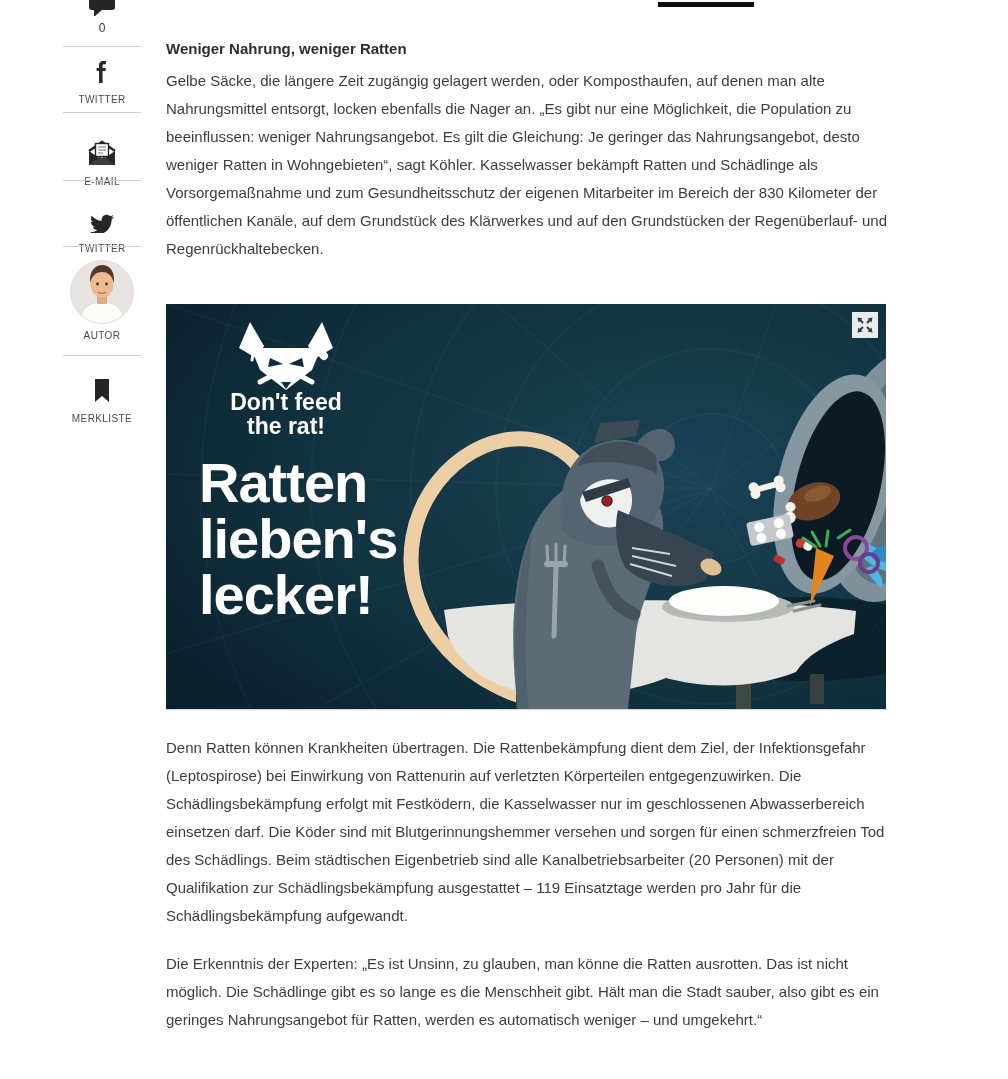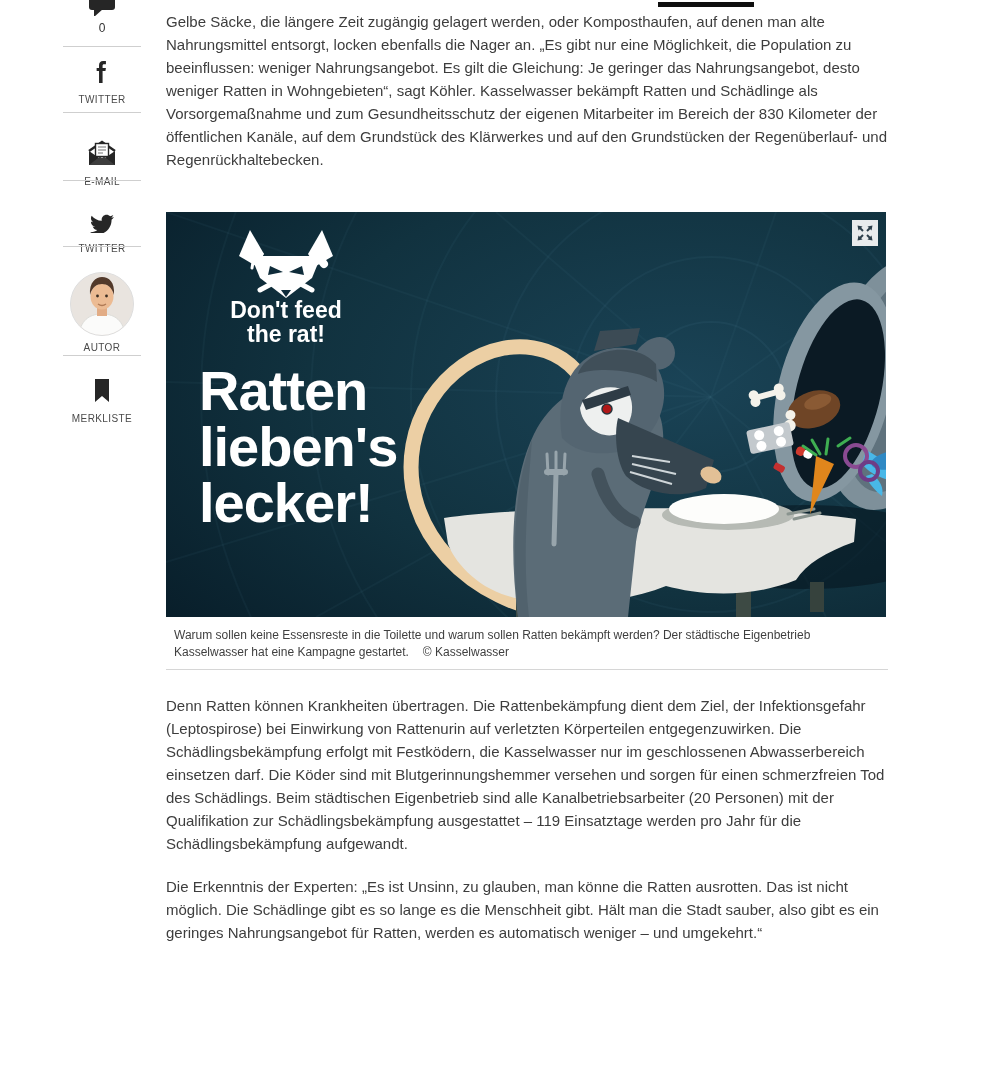--- a/index.html
+++ b/index.html
@@ -18,21 +18,21 @@
   .sb-label{font-size:10px;letter-spacing:.4px;color:#4a4a4a;margin-top:6px;white-space:nowrap;}
   .sb-count{font-size:12px;color:#333;margin-top:5px;}
   .sb-div{position:absolute;left:0;width:78px;height:1px;background:#cfcfcf;}
   .bubble-crop{width:28px;height:16px;overflow:hidden;position:relative;}
   .bubble-crop svg{position:absolute;top:-7px;left:0;}
   .avatar{width:62px;height:62px;border-radius:50%;overflow:hidden;border:1px solid #ddd;background:#e9e5e1;}
 
   
   .main{position:absolute;left:166px;top:0;width:722px;}
   .main h1{font-size:15px;font-weight:bold;color:#2e2e2e;margin:40px 0 0;}
-  .main p{font-size:15px;line-height:23px;margin:0;color:#3d3d3d;}
+  .main p{font-size:15px;line-height:28px;margin:0;color:#3d3d3d;}
   .p1{margin-top:10px !important;}
   .p2{margin-top:24px !important;}
   .p3{margin-top:20px !important;}
   .main h2{font-size:15px;font-weight:bold;color:#2e2e2e;margin:22px 0 0;}
 
   figure{margin:41px 0 0;padding:0;position:relative;border-bottom:1px solid #d6d6d6;}
   .poster-wrap{position:relative;width:720px;height:405px;background:#0f2c3a;}
   .poster-wrap svg{display:block;}
   .expand-btn{position:absolute;top:8px;right:8px;width:26px;height:26px;background:#e9ebec;
     display:flex;align-items:center;justify-content:center;cursor:pointer;}
@@ -89,21 +89,21 @@
   <div class="sb-item" style="top:212px;">
     <span>
       <svg width="24" height="21" viewBox="0 0 24 20">
         <path fill="#262626" d="M23.954,4.569c-0.885,0.389-1.83,0.654-2.825,0.775c1.014-0.611,1.794-1.574,2.163-2.723 c-0.951,0.555-2.005,0.959-3.127,1.184c-0.896-0.959-2.173-1.559-3.591-1.559c-2.717,0-4.92,2.203-4.92,4.917 c0,0.39,0.045,0.765,0.127,1.124C7.691,8.094,4.066,6.13,1.64,3.161C1.213,3.883,0.974,4.722,0.974,5.636 c0,1.71,0.87,3.213,2.188,4.096C2.355,9.706,1.596,9.484,0.934,9.116v0.061c0,2.385,1.693,4.374,3.946,4.827 c-0.413,0.111-0.849,0.171-1.296,0.171c-0.314,0-0.615-0.03-0.916-0.086c0.631,1.953,2.445,3.377,4.604,3.417 c-1.68,1.319-3.809,2.105-6.102,2.105c-0.39,0-0.779-0.023-1.17-0.067c2.189,1.394,4.768,2.209,7.557,2.209 c9.054,0,13.999-7.496,13.999-13.986c0-0.209,0-0.42-0.015-0.63C22.505,6.411,23.344,5.544,23.954,4.569z"></path>
       </svg>
     </span>
     <div class="sb-label">TWITTER</div>
   </div>
   <div class="sb-div" style="top:246px;"></div>
 
-  <div class="sb-item" style="top:272px;">
+  <div class="sb-item" style="top:260px;">
     <div class="avatar">
       <svg width="62" height="62" viewBox="0 0 62 62">
         <defs>
             <clipPath id="avclip">
               <circle cx="31" cy="31" r="31"></circle>
             </clipPath>
           </defs>
         <g clip-path="url(#avclip)">
           <rect width="62" height="62" fill="#e9e4df"></rect>
           <path d="M8,62 C10,45 21,41 31,41 C41,41 52,45 54,62 Z" fill="#fbfbfa"></path>
@@ -126,20 +126,21 @@
       <svg width="18" height="24" viewBox="0 0 18 24">
         <path d="M2,0 L16,0 L16,23 L9,17 L2,23 Z" fill="#262626"></path>
       </svg>
     </span>
     <div class="sb-label">MERKLISTE</div>
   </div>
 </div>
 
 <div class="main">
 
+  <h1>Weniger Nahrung, weniger Ratten</h1>
 
   <p class="p1">Gelbe Säcke, die längere Zeit zugängig gelagert werden, oder Komposthaufen, auf denen man alte Nahrungsmittel entsorgt, locken ebenfalls die Nager an. „Es gibt nur eine Möglichkeit, die Population zu beeinflussen: weniger Nahrungsangebot. Es gilt die Gleichung: Je geringer das Nahrungsangebot, desto weniger Ratten in Wohngebieten“, sagt Köhler. Kasselwasser bekämpft Ratten und Schädlinge als Vorsorgemaßnahme und zum Gesundheitsschutz der eigenen Mitarbeiter im Bereich der 830 Kilometer der öffentlichen Kanäle, auf dem Grundstück des Klärwerkes und auf den Grundstücken der Regenüberlauf- und Regenrückhaltebecken.</p>
 
   <figure>
     <div class="poster-wrap">
       <svg width="720" height="405" viewBox="0 0 720 405">
         <defs>
           <radialGradient id="bgGrad" cx="72%" cy="42%" r="95%">
             <stop offset="0%" stop-color="#1a4356"></stop>
             <stop offset="55%" stop-color="#11323f"></stop>
@@ -295,22 +296,19 @@
             <polygon points="16.5,1.5 11.5,2.5 15.5,6.5" stroke="none"></polygon>
             <line x1="7" y1="11" x2="3.5" y2="14.5"></line>
             <polygon points="1.5,16.5 2.5,11.5 6.5,15.5" stroke="none"></polygon>
             <line x1="11" y1="11" x2="14.5" y2="14.5"></line>
             <polygon points="16.5,16.5 15.5,11.5 11.5,15.5" stroke="none"></polygon>
           </g>
         </svg>
       </div>
     </div>
 
-    <figcaption>
-      <span>Warum sollen keine Essensreste in die Toilette und warum sollen Ratten bekämpft werden? Der städtische Eigenbetrieb Kasselwasser hat eine Kampagne gestartet.</span><span class="credit">© Kasselwasser</span>
-    </figcaption>
   </figure>
 
   <p class="p2">Denn Ratten können Krankheiten übertragen. Die Rattenbekämpfung dient dem Ziel, der Infektionsgefahr (Leptospirose) bei Einwirkung von Rattenurin auf verletzten Körperteilen entgegenzuwirken. Die Schädlingsbekämpfung erfolgt mit Festködern, die Kasselwasser nur im geschlossenen Abwasserbereich einsetzen darf. Die Köder sind mit Blutgerinnungshemmer versehen und sorgen für einen schmerzfreien Tod des Schädlings. Beim städtischen Eigenbetrieb sind alle Kanalbetriebsarbeiter (20 Personen) mit der Qualifikation zur Schädlingsbekämpfung ausgestattet – 119 Einsatztage werden pro Jahr für die Schädlingsbekämpfung aufgewandt.</p>
 
   <p class="p3">Die Erkenntnis der Experten: „Es ist Unsinn, zu glauben, man könne die Ratten ausrotten. Das ist nicht möglich. Die Schädlinge gibt es so lange es die Menschheit gibt. Hält man die Stadt sauber, also gibt es ein geringes Nahrungsangebot für Ratten, werden es automatisch weniger – und umgekehrt.“</p>
 
 </div>
 
 </body></html>

